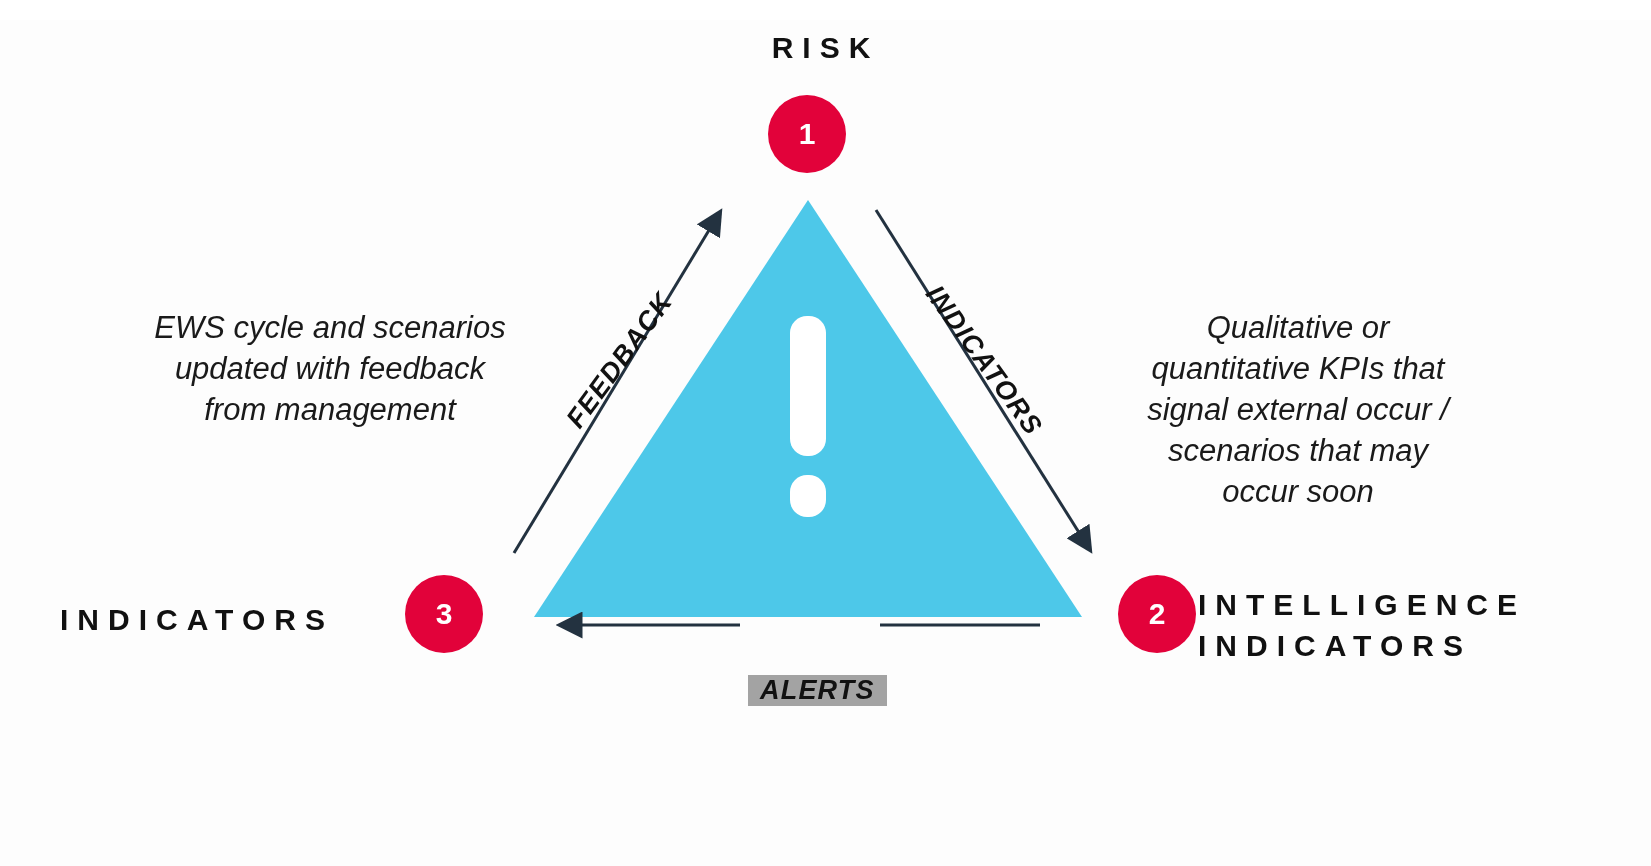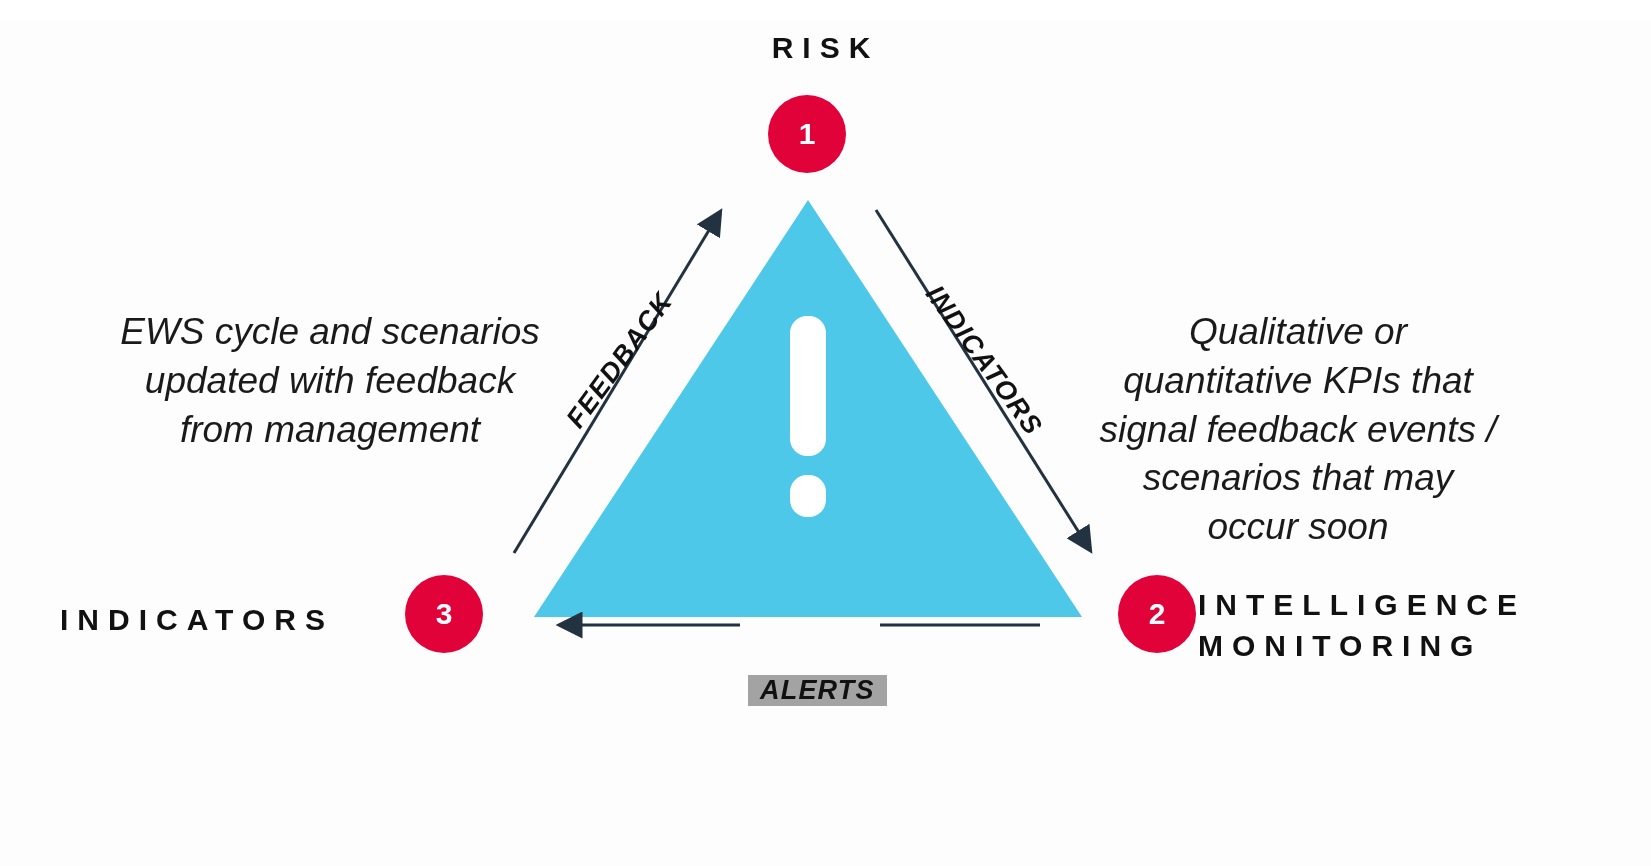--- a/index.html
+++ b/index.html
@@ -79,21 +79,21 @@
     left: 405px; top: 555px;
     width: 78px; height: 78px;
     font-size: 30px;
   }
 
   
   .desc {
     position: absolute;
     font-family: "Liberation Sans", sans-serif;
     font-style: italic;
-    font-size: 37px;
+    font-size: 31px;
     line-height: 1.32;
     color: #1a1a1a;
     text-align: center;
     white-space: pre-line;
   }
   #desc-feedback {
     left: 120px; top: 288px;
     width: 420px;
   }
   #desc-indicators {
@@ -156,38 +156,38 @@
 
     <line x1="740" y1="605" x2="560" y2="605" stroke="#233240" stroke-width="3" marker-end="url(#arrowhead)"></line>
     <line x1="1040" y1="605" x2="880" y2="605" stroke="#233240" stroke-width="3"></line>
   </svg>
 
   <div class="node-label" id="label-risk">RISK</div>
 
   <div class="node-label" id="label-management">INDICATORS</div>
 
   <div class="node-label" id="label-intelligence">INTELLIGENCE
-MONITORING</div>
+INDICATORS</div>
 
   <div class="badge" id="badge-1">1</div>
 
   <div class="badge" id="badge-2">2</div>
 
   <div class="badge" id="badge-3">3</div>
 
   <div class="edge-label" id="edge-feedback">FEEDBACK</div>
 
   <div class="edge-label" id="edge-indicators">INDICATORS</div>
 
   <div class="edge-label" id="edge-alerts">ALERTS</div>
 
   <div class="desc" id="desc-feedback">EWS cycle and scenarios
 updated with feedback
 from management</div>
 
   <div class="desc" id="desc-indicators">Qualitative or
 quantitative KPIs that
-signal feedback events /
+signal external occur /
 scenarios that may
 occur soon</div>
 
 
 </div>
 
 </body></html>

